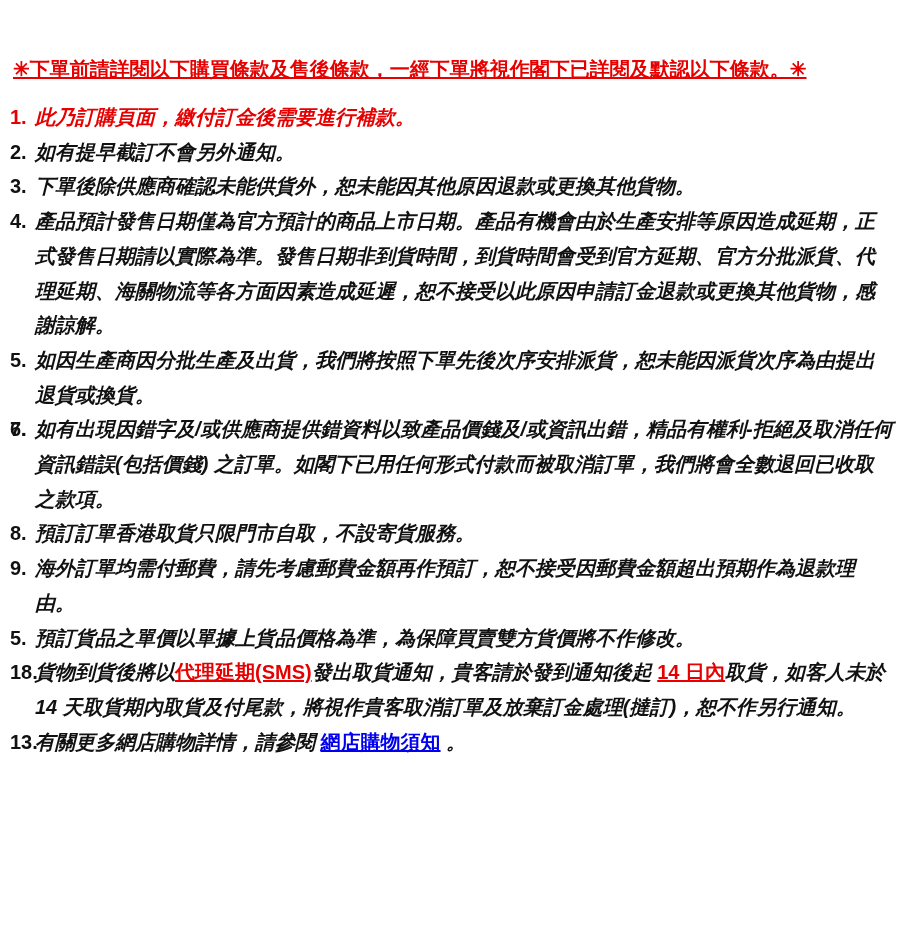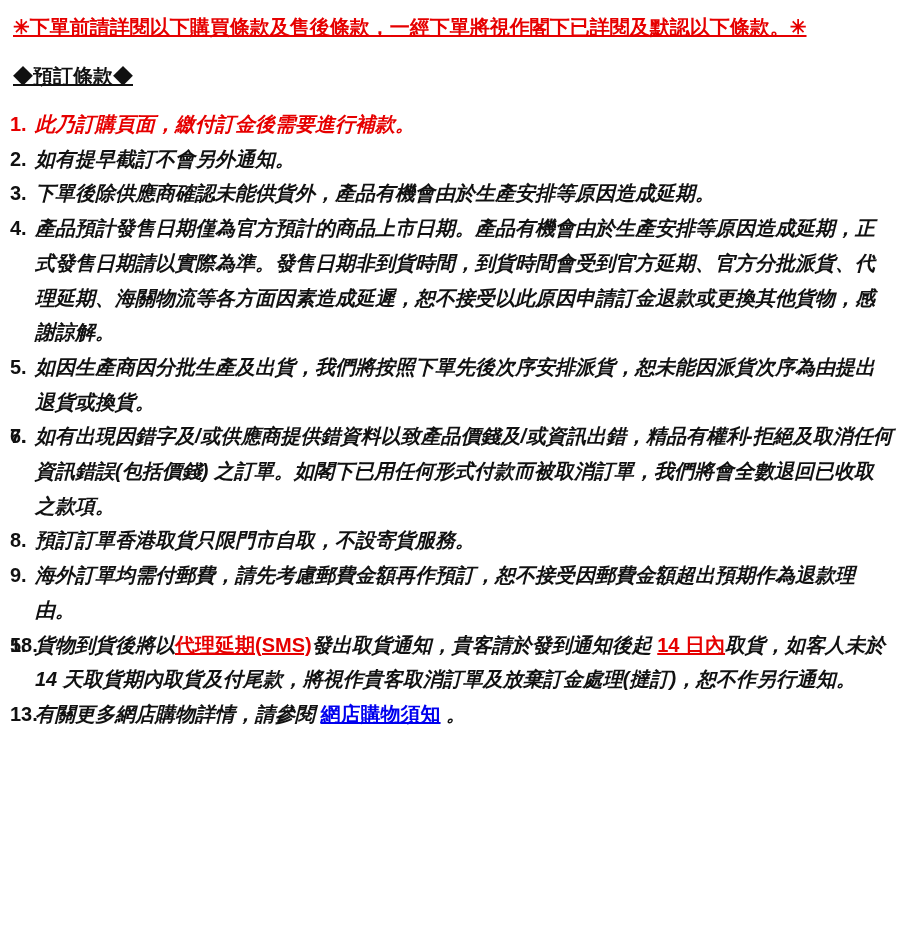--- a/index.html
+++ b/index.html
@@ -11,20 +11,21 @@
     width: 913px;
     height: 948px;
     overflow: hidden;
     font-family: "Liberation Sans", sans-serif;
     font-weight: 700;
     font-size: 20px;
     color: #1a1a1a;
   }
   .page {
     padding-top: 10px;
+    margin-top: 42px;
   }
   .notice {
     margin: 0 0 0 13px;
     line-height: 35px;
     white-space: nowrap;
     color: #e60000;
     text-decoration: underline;
   }
   .section-title {
     margin: 14px 0 0 13px;
@@ -60,29 +61,28 @@
     text-decoration: underline;
     cursor: pointer;
   }
 </style>
 </head>
 <body>
 
 <div class="page">
   <div class="notice">✳下單前請詳閱以下購買條款及售後條款，一經下單將視作閣下已詳閱及默認以下條款。✳</div>
 
-  <div class="section-title">◆預訂條款◆</div>
 
   <div class="terms">
       <div class="term term-red"><span class="num">1.</span><span class="seg-normal">此乃訂購頁面，繳付訂金後需要進行補款。</span></div>
       <div class="term"><span class="num">2.</span><span class="seg-normal">如有提早截訂不會另外通知。</span></div>
-      <div class="term"><span class="num">3.</span><span class="seg-normal">下單後除供應商確認未能供貨外，產品有機會由於生產安排等原因造成延期。</span></div>
+      <div class="term"><span class="num">3.</span><span class="seg-normal">下單後除供應商確認未能供貨外，恕未能因其他原因退款或更換其他貨物。</span></div>
       <div class="term"><span class="num">4.</span><span class="seg-normal">產品預計發售日期僅為官方預計的商品上市日期。產品有機會由於生產安排等原因造成延期，正式發售日期請以實際為準。發售日期非到貨時間，到貨時間會受到官方延期、官方分批派貨、代理延期、海關物流等各方面因素造成延遲，恕不接受以此原因申請訂金退款或更換其他貨物，感謝諒解。</span></div>
       <div class="term"><span class="num">5.</span><span class="seg-normal">如因生產商因分批生產及出貨，我們將按照下單先後次序安排派貨，恕未能因派貨次序為由提出退貨或換貨。</span></div>
       <div class="term"><span class="num">6.</span></div>
       <div class="term"><span class="num">7.</span><span class="seg-normal">如有出現因錯字及/或供應商提供錯資料以致產品價錢及/或資訊出錯，精品有權利-拒絕及取消任何資訊錯誤(包括價錢) 之訂單。如閣下已用任何形式付款而被取消訂單，我們將會全數退回已收取之款項。</span></div>
       <div class="term"><span class="num">8.</span><span class="seg-normal">預訂訂單香港取貨只限門市自取，不設寄貨服務。</span></div>
       <div class="term"><span class="num">9.</span><span class="seg-normal">海外訂單均需付郵費，請先考慮郵費金額再作預訂，恕不接受因郵費金額超出預期作為退款理由。</span></div>
-      <div class="term"><span class="num">5.</span></div>
+      <div class="term"><span class="num">5.</span><span class="seg-normal">預訂貨品之單價以單據上貨品價格為準，為保障買賣雙方貨價將不作修改。</span></div>
       <div class="term"><span class="num">18.</span><span class="seg-normal">貨物到貨後將以</span><span class="seg-red-underline">代理延期(SMS)</span><span class="seg-normal">發出取貨通知，貴客請於發到通知後起 </span><span class="seg-red-underline">14 日內</span><span class="seg-normal">取貨，如客人未於 14 天取貨期內取貨及付尾款，將視作貴客取消訂單及放棄訂金處理(撻訂)，恕不作另行通知。</span></div>
       <div class="term"><span class="num">13.</span><span class="seg-normal">有關更多網店購物詳情，請參閱 </span><a class="seg-link">網店購物須知</a><span class="seg-normal"> 。</span></div>
     </div>
 </div>
 
 </body></html>

